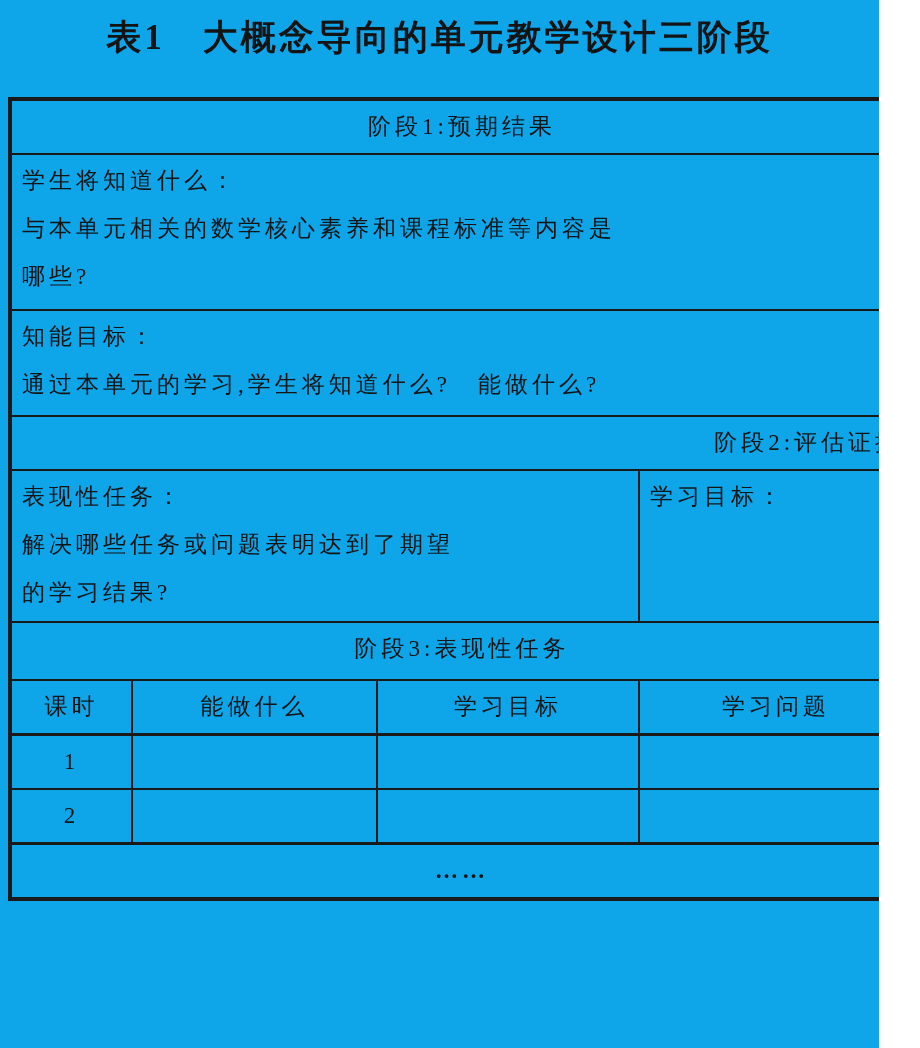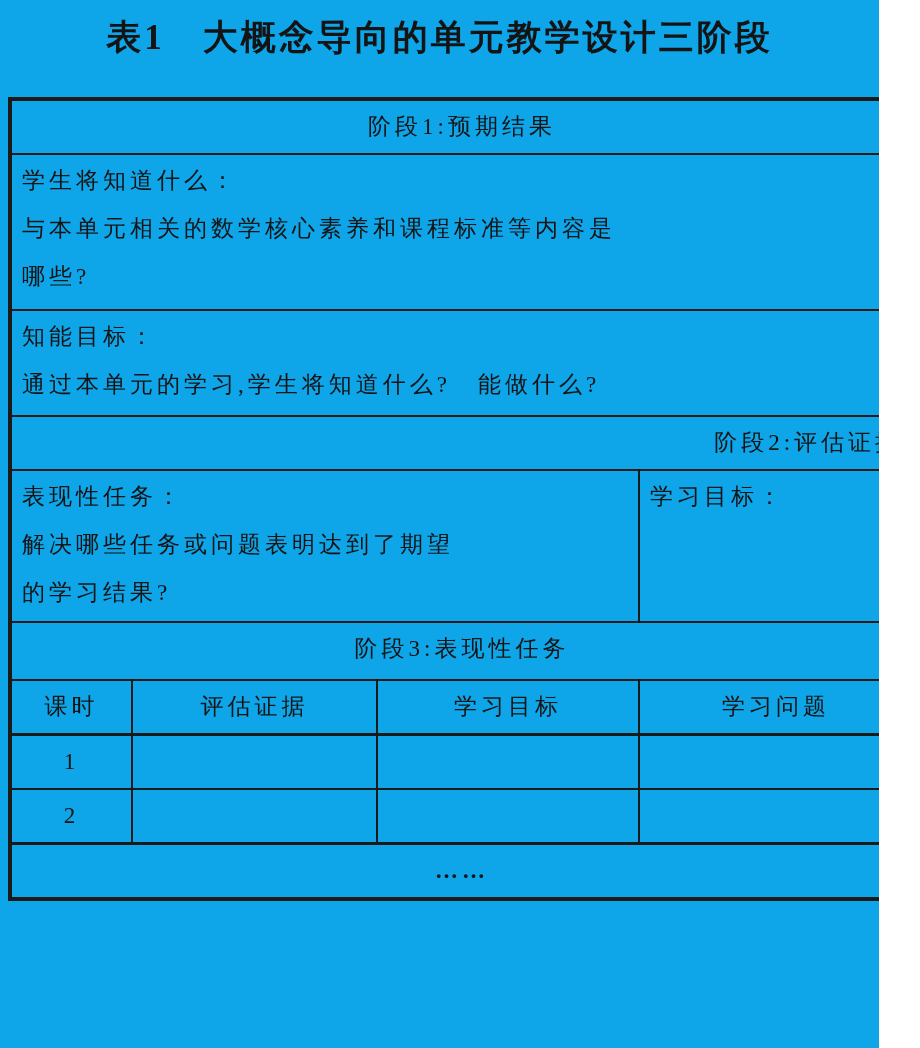--- a/index.html
+++ b/index.html
@@ -97,21 +97,21 @@
         <td colspan="3">表现性任务：
 解决哪些任务或问题表明达到了期望
 的学习结果?</td>
         <td class="other-evidence">学习目标：</td>
       </tr>
       <tr class="r7">
         <td colspan="4" class="center stage-header">阶段3:表现性任务</td>
       </tr>
       <tr class="r8">
         <td class="center">课时</td>
-        <td class="center">评估证据</td>
+        <td class="center">能做什么</td>
         <td class="center">学习目标</td>
         <td class="center">学习问题</td>
       </tr>
       <tr class="r9">
         <td class="center num-cell">1</td>
         <td></td>
         <td></td>
         <td></td>
       </tr>
       <tr class="r10">

